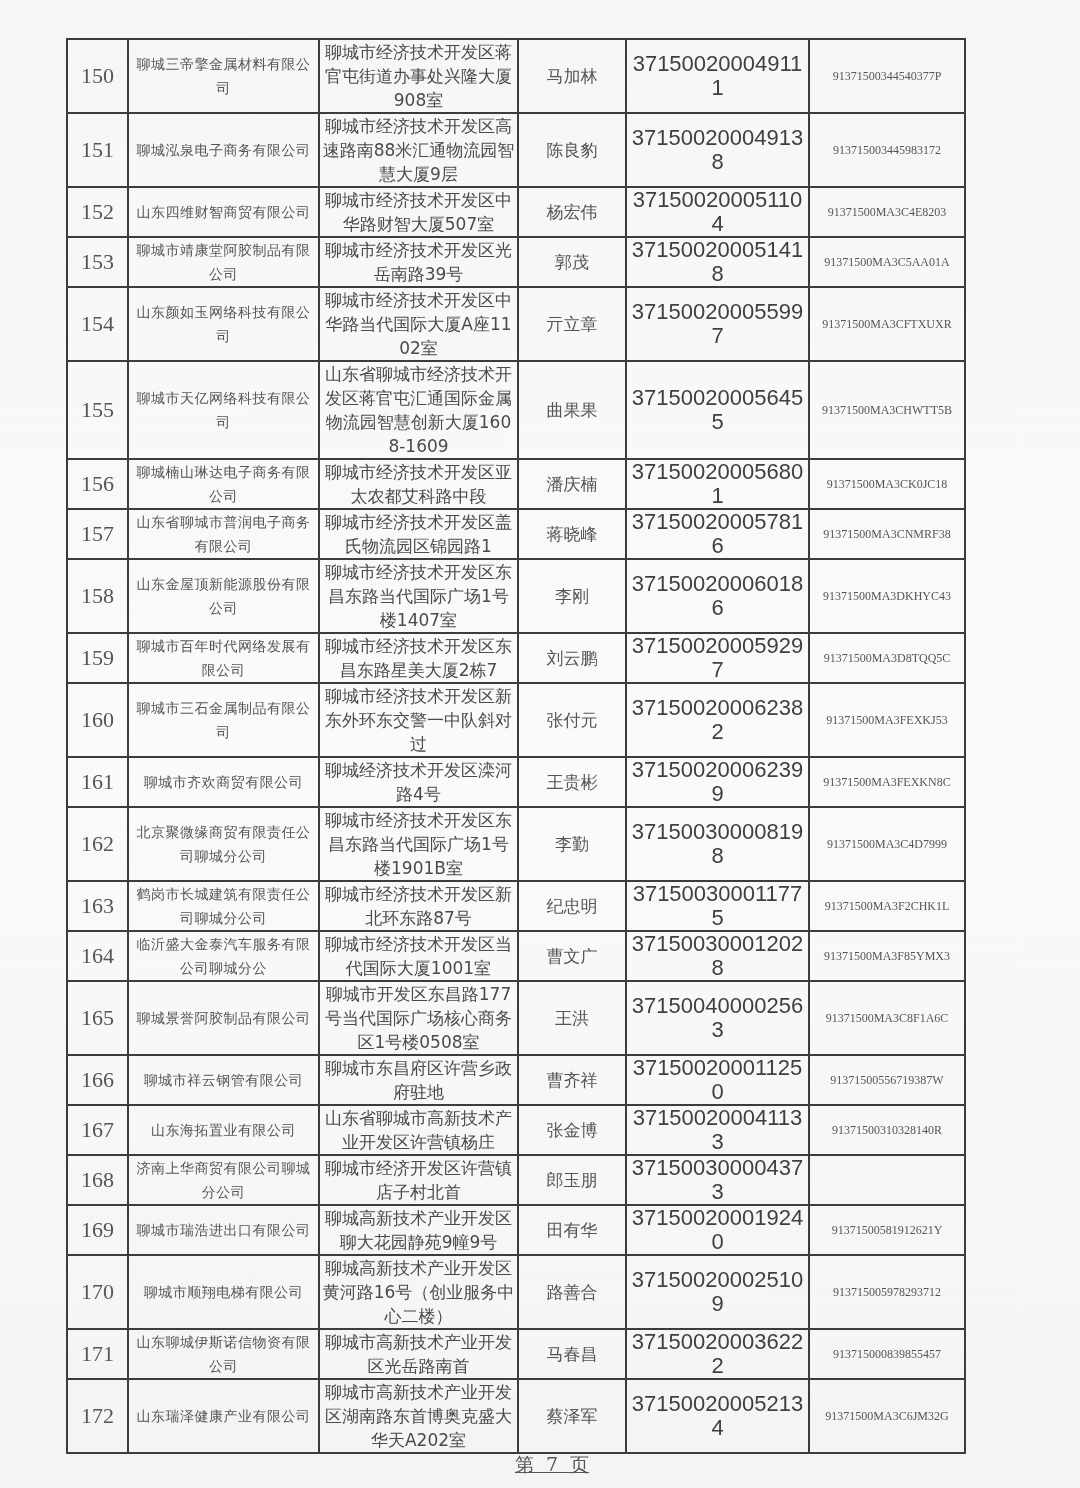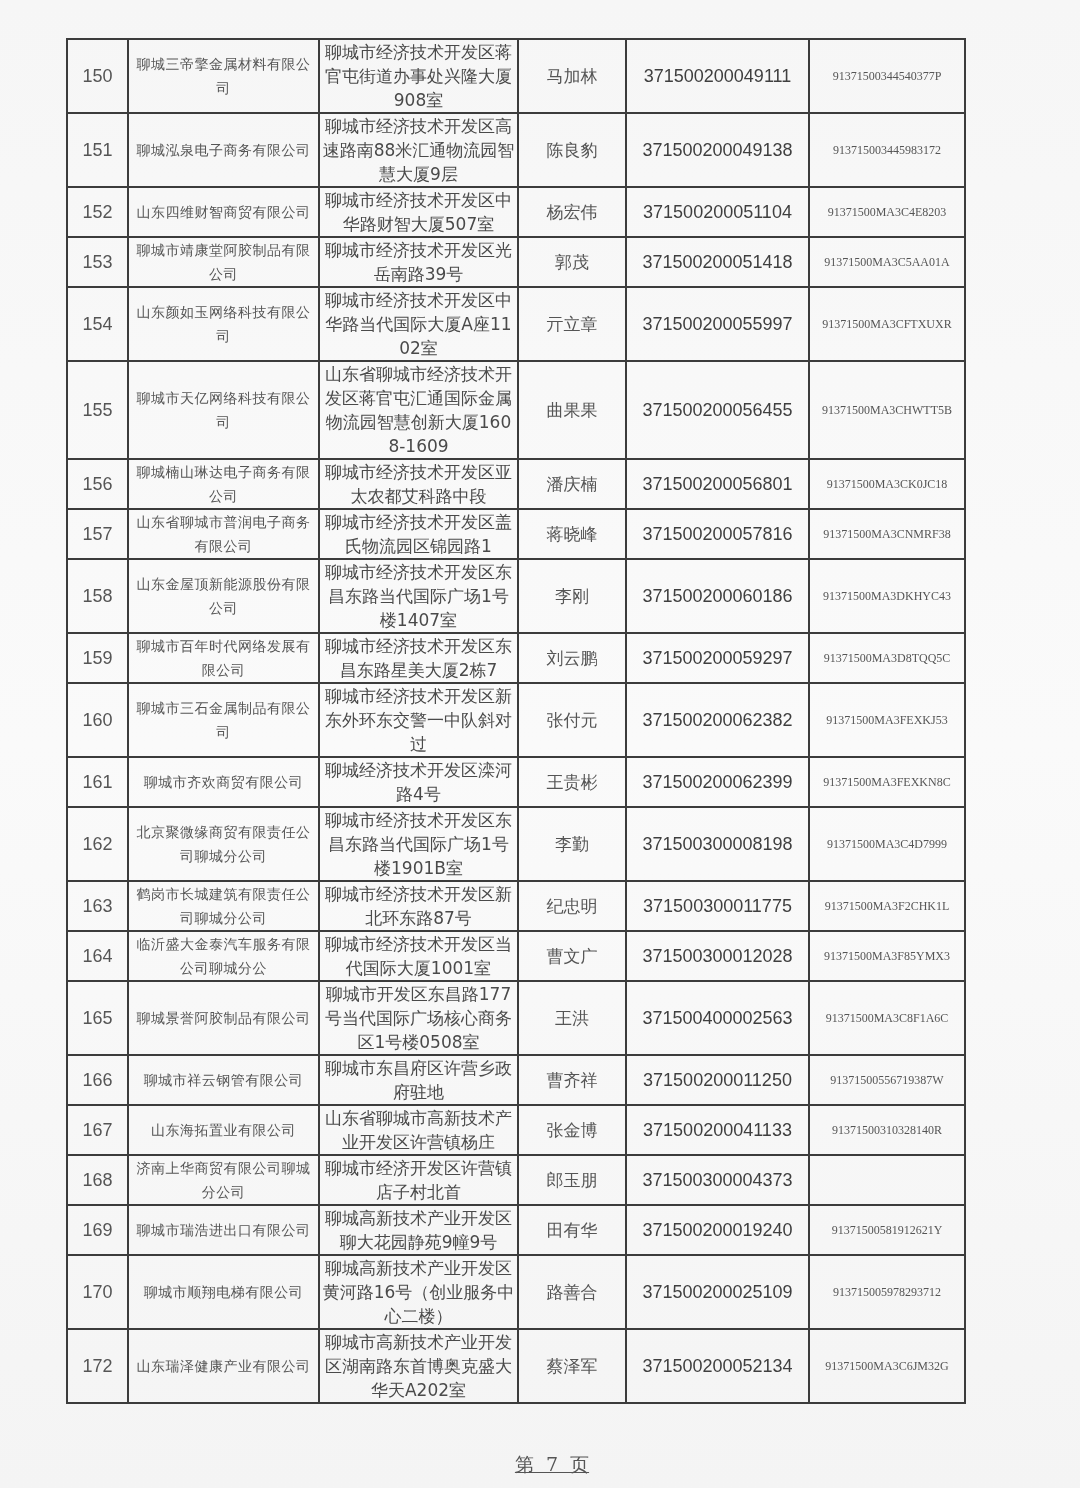--- a/index.html
+++ b/index.html
@@ -24,34 +24,34 @@
   }
   table.reg td {
     border: 2px solid #3c3c3c;
     padding: 0 2px;
     text-align: center;
     vertical-align: middle;
     overflow: hidden;
     line-height: 24px;
   }
   td.c-no {
-    font-family: Liberation Sans, sans-serif;
-    font-size: 18px; color: #555; margin-top: 20px;
+    font-family: Liberation Serif, serif;
+    font-size: 22px; color: #555; margin-top: 20px;
   }
   td.c-name {
     font-size: 14px; color: #555; letter-spacing: 0.5px;
     line-height: 23px;
   }
   td.c-addr {
     font-size: 17px; color: #4a4a4a; line-height: 24px;
   }
   td.c-rep { font-size: 17px; color: #555; }
   td.c-reg {
     font-family: "Liberation Sans", sans-serif;
-    font-size: 18px; color: #3f3f3f;
+    font-size: 22px; color: #3f3f3f;
   }
   td.c-ucc {
     font-family: "Liberation Serif", serif;
     font-size: 12px; color: #555; line-height: 22px;
     word-break: break-all;
   }
   td .cell-text { display: block; word-break: break-all; }
   .footer {
     position: absolute; top: 1452px; left: 12px; width: 1080px;
     text-align: center;
@@ -509,20 +509,40 @@
             <span class="cell-text">路善合</span>
           </td>
     <td class="c-reg">
             <span class="cell-text">371500200025109</span>
           </td>
     <td class="c-ucc">
             <span class="cell-text">913715005978293712</span>
           </td>
   </tr>
 
+  <tr style="height: 47px;">
+    <td class="c-no">
+            <span class="cell-text">171</span>
+          </td>
+    <td class="c-name">
+            <span class="cell-text">山东聊城伊斯诺信物资有限公司</span>
+          </td>
+    <td class="c-addr">
+            <span class="cell-text">聊城市高新技术产业开发区光岳路南首</span>
+          </td>
+    <td class="c-rep">
+            <span class="cell-text">马春昌</span>
+          </td>
+    <td class="c-reg">
+            <span class="cell-text">371500200036222</span>
+          </td>
+    <td class="c-ucc">
+            <span class="cell-text">913715000839855457</span>
+          </td>
+  </tr>
 
   <tr style="height: 72px;">
     <td class="c-no">
             <span class="cell-text">172</span>
           </td>
     <td class="c-name">
             <span class="cell-text">山东瑞泽健康产业有限公司</span>
           </td>
     <td class="c-addr">
             <span class="cell-text">聊城市高新技术产业开发区湖南路东首博奥克盛大华天A202室</span>

